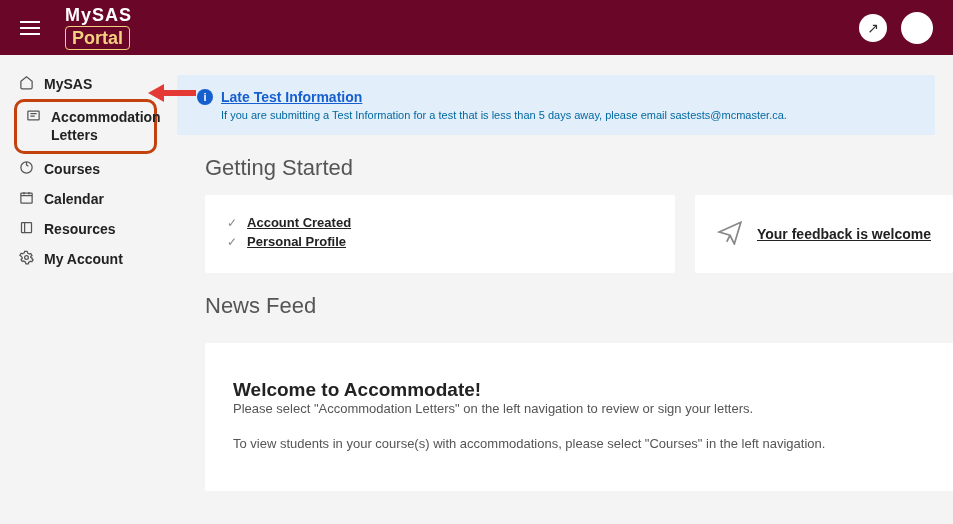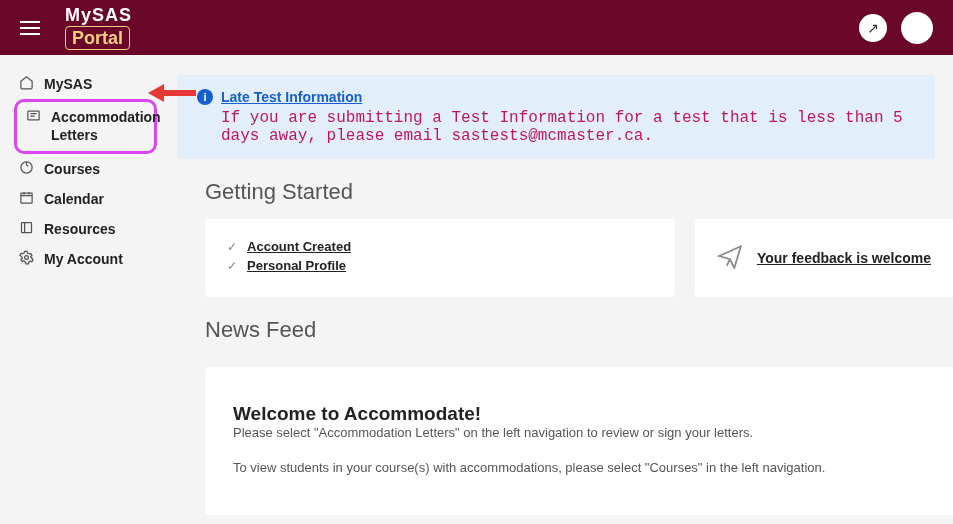--- a/index.html
+++ b/index.html
@@ -10,31 +10,31 @@
   .hamburger span { display:block; height:2px; background:#fff; width:100%; }
   .logo { display:flex; flex-direction:column; line-height:1; color:#fff; }
   .logo-top { font-weight:700; font-size:18px; letter-spacing:1px; }
   .logo-bottom { font-size:18px; font-weight:700; border:1.5px solid #f2d080; border-radius:4px; padding:2px 6px; color:#f2d080; align-self:flex-start; margin-top:2px; }
   .header-right { position:absolute; right:20px; top:50%; transform:translateY(-50%); display:flex; gap:14px; align-items:center; }
   .circle-btn { width:28px; height:28px; border-radius:50%; background:#fff; display:flex; align-items:center; justify-content:center; font-size:14px; cursor:pointer; }
   
   .layout { display:flex; height:calc(524px - 55px); }
   .sidebar { width:165px; padding:14px 8px 0 14px; position:relative; }
   .nav-item { display:flex; align-items:flex-start; gap:10px; padding:6px 4px; font-size:14px; font-weight:700; color:#222; cursor:pointer; border-radius:4px; }
-  .nav-item.highlight { border:3px solid #d946ef; border-radius:10px; padding:6px 8px; }
+  .nav-item.highlight { border:3px solid #c2410c; border-radius:10px; padding:6px 8px; }
   .nav-icon { width:16px; flex:0 0 16px; display:flex; align-items:center; justify-content:center; color:#555; }
   .nav-label { line-height:1.3; }
   .arrow { position:absolute; top:26px; left:148px; }
   .main { flex:1; padding:20px 0 0 12px; overflow:hidden; }
   
   .notice { background:#e2eefa; border-radius:2px; padding:14px 20px; margin-right:18px; }
   .notice-head { display:flex; align-items:center; gap:8px; margin-bottom:4px; }
   .info-circle { width:16px; height:16px; border-radius:50%; background:#155fcf; color:#fff; font-size:11px; font-weight:900; display:flex; align-items:center; justify-content:center; }
   .notice-title { color:#155fcf; text-decoration:underline; font-weight:700; font-size:14px; }
-  .notice-body { color:#be185d; font-size:16px; padding-left:24px;font-family:Liberation Mono, monospace; }
+  .notice-body { color:#0369a1; font-size:11px; padding-left:24px; }
   .section-title { font-size:22px; color:#555; font-weight:400; margin:20px 0 14px 28px; }
   .cards-row { display:flex; gap:20px; margin-left:28px; }
   .card { background:#fff; border-radius:2px; padding:20px 22px; }
   .card.wide { flex:1; max-width:580px; }
   .card.feedback { display:flex; align-items:center; gap:14px; min-width:145px; overflow:hidden; white-space:nowrap; }
   .check-item { display:flex; align-items:center; gap:10px; font-size:13px; margin-bottom:4px; }
   .check-item a { color:#222; font-weight:700; text-decoration:underline; }
   .check-mark { color:#888; font-size:12px; }
   .feedback-icon { color:#888; }
   .feedback-link { color:#222; font-weight:700; text-decoration:underline; font-size:14px; }

